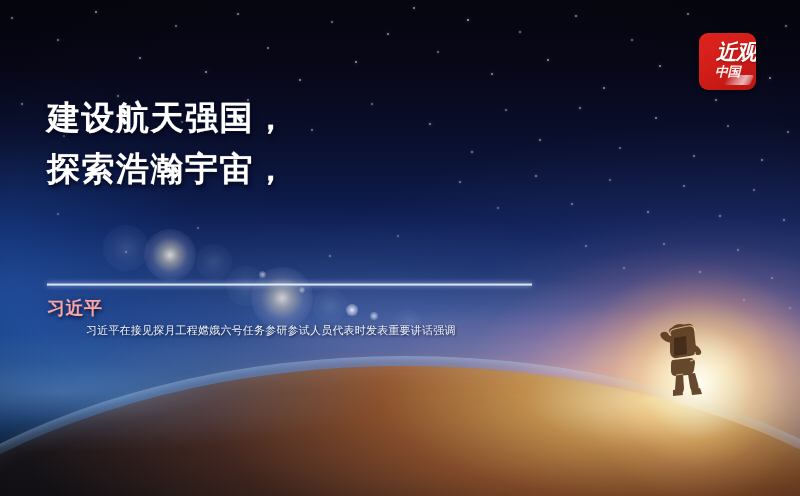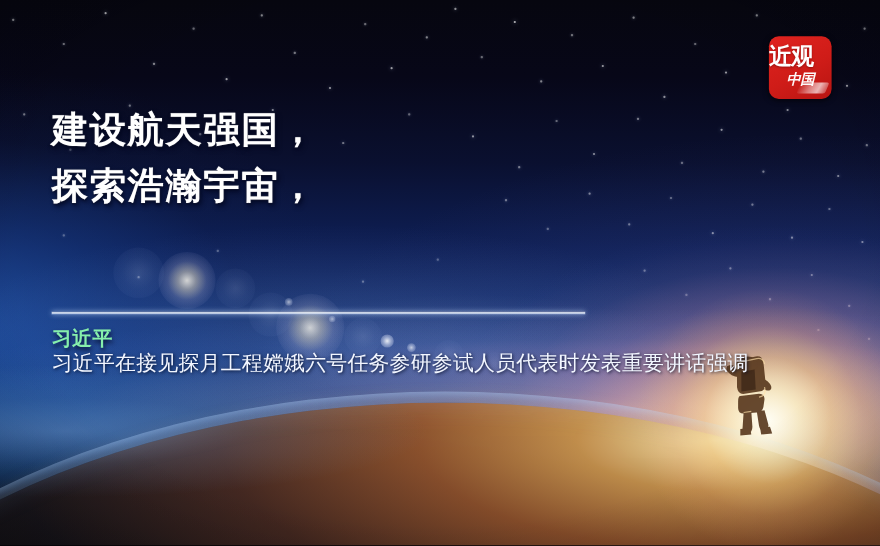--- a/index.html
+++ b/index.html
@@ -242,60 +242,62 @@
   }
 
   .attrib {
     position: absolute;
     left: 47px;
     top: 297px;
     width: 700px;
   }
 
   .attrib-name {
-    color: #86efac;
+    color: #fca5a5;
     font-weight: bold;
     font-size: 18px;
     line-height: 23px;
     letter-spacing: 0.5px;
     text-shadow: 1px 2px 4px rgba(0,6,30,0.8);
     font-family: Liberation Serif, serif;
   }
 
   .attrib-line {
     color: #f2f6ff;
-    font-size: 19px;
+    font-size: 11px;
     line-height: 21px;
     letter-spacing: 0.2px;
     white-space: nowrap;
     text-shadow: 1px 1px 3px rgba(0,8,32,0.85);
+    margin-left: 39px;
   }
 
   
   .logo {
     position: absolute;
     left: 699px;
     top: 33px;
     width: 57px;
     height: 57px;
     border-radius: 9px;
     background: linear-gradient(150deg, #e0231f 0%, #cf1c18 55%, #b81512 100%);
     box-shadow: 0 1px 5px rgba(0,0,0,0.55);
     overflow: hidden;
   }
   .logo-top {
     position: absolute;
     left: 0; right: 0;
     top: 8px;
-    text-align: left;
+    text-align: right;
     color: #fff;
     font-weight: bold;
     font-size: 21px;
     line-height: 22px;
     letter-spacing: -1px;
+    font-style: italic;
     text-shadow: 0 1px 2px rgba(90,0,0,0.5);
   }
   .logo-bottom {
     position: absolute;
     left: 0; right: 0;
     top: 32px;
     text-align: center;
     color: #fff;
     font-weight: bold;
     font-size: 13px;

